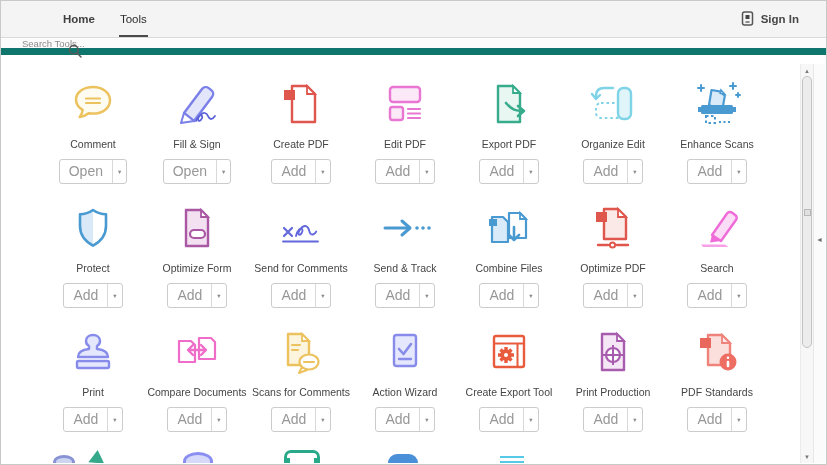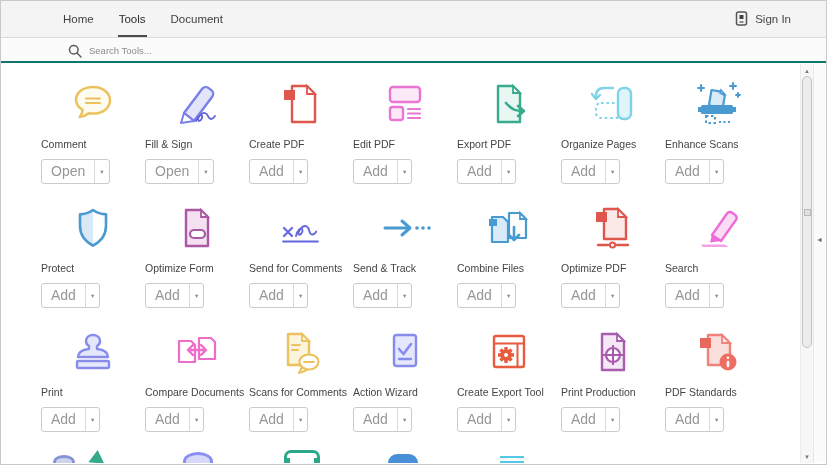--- a/index.html
+++ b/index.html
@@ -22,55 +22,55 @@
     border-bottom: 1px solid #d9d9d9;
     display: flex; align-items: stretch;
   }
   .tabs { display: flex; margin-left: 61px; }
   .tab {
     font-size: 11.5px; color: #3f3f3f;
     padding: 12px 1px 8px;
     margin-right: 23px;
     border-bottom: 2px solid transparent;
     cursor: pointer;
+    font-weight: bold;
   }
   .tab.active { font-weight: normal; color: #2d2d2d; border-bottom-color: #4a4a4a; }
   .signin {
-    margin-left: auto; margin-right: 35px;
+    margin-left: auto; margin-right: 27px;
     display: flex; align-items: center; gap: 7px;
-    font-size: 11.5px; color: #474747; cursor: pointer;
+    font-size: 11.5px; color: #474747; cursor: pointer; font-weight: bold;
   }
   
   .searchbar {
-    position: absolute; top: 38px; left: 0; right: 0; height: 24px;
+    position: absolute; top: 38px; left: 0; right: 0; height: 16px;
     background: #fbfbfb;
-    border-bottom: 2px solid #0f766e;
+    border-bottom: 7px solid #0f766e;
     display: flex; align-items: center;
-    padding-left: 67px;
   }
   .searchbar .mag { position: absolute; left: 67px; top: 5px; }
   .searchbar input {
     border: none; outline: none; background: transparent;
     font-size: 9.5px; color: #555; width: 400px;
     margin-left: 21px;
     font-family: "Liberation Sans", sans-serif;
   }
   .searchbar input::placeholder { color: #8b8b8b; }
   
   .content {
     position: absolute; top: 63px; left: 1px; right: 26px; bottom: 1px;
     background: #fff; overflow: hidden;
   }
   .grid {
     display: grid;
     grid-template-columns: repeat(7, 104px);
     grid-auto-rows: 124px;
     padding: 12px 0 0 39px;
   }
-  .cell { text-align: left; }
+  .cell { text-align: center; }
   .tool-icon { width: 56px; height: 56px; margin: 0 auto; }
   .tool-icon svg { width: 56px; height: 56px; display: block; }
   .tool-label {
     font-size: 10.5px; color: #454545; margin-top: 6px;
     white-space: nowrap;
   }
   .tool-btn {
     display: inline-flex; margin-top: 9px;
     border: 1px solid #cbcbcb; border-radius: 3px;
     background: #fff; cursor: pointer; overflow: hidden;
@@ -126,21 +126,20 @@
 </style>
 </head>
 <body>
 
 <div class="window">
 
   <div class="tabbar">
     <div class="tabs">
         <div class="tab">Home</div>
         <div class="tab active">Tools</div>
-        <div class="tab">Document</div>
       </div>
     <div class="signin">
       <span>
         <svg width="13" height="15" viewBox="0 0 13 15">
             <rect x="1.5" y="1" width="10" height="13" rx="2" fill="none" stroke="#555" stroke-width="1.5"></rect>
             <rect x="4.5" y="4" width="4" height="4" fill="#444"></rect>
             <path d="M4.5 11h4" stroke="#555" stroke-width="1.3"></path>
           </svg>
       </span>
       <span>Sign In</span>
@@ -209,21 +208,21 @@
             <span class="btn-main">Add</span>
             <span class="btn-caret">▾</span>
           </div></div>
         <div class="cell"><div class="tool-icon">
             <svg viewBox="0 0 56 56">
               <rect x="11" y="27" width="25" height="15" rx="5" fill="none" stroke="#7fd3e6" stroke-width="2" stroke-dasharray="2.5 3"></rect>
               <rect x="33" y="12" width="13" height="31" rx="5.5" fill="#dff5fa" stroke="#7fd3e6" stroke-width="2.4"></rect>
               <path d="M28 12h-9c-5 0-8 3-8 8v2" fill="none" stroke="#7fd3e6" stroke-width="2.4" stroke-linecap="round"></path>
               <path d="M7 18l4 5 4-4" fill="none" stroke="#7fd3e6" stroke-width="2.4" stroke-linecap="round" stroke-linejoin="round"></path>
             </svg>
-          </div><div class="tool-label">Organize Pages</div><div class="tool-btn">
+          </div><div class="tool-label">Organize Edit</div><div class="tool-btn">
             <span class="btn-main">Add</span>
             <span class="btn-caret">▾</span>
           </div></div>
         <div class="cell"><div class="tool-icon">
             <svg viewBox="0 0 56 56">
               <path d="M20 29l2.5-15 9.5 1.7 3.8 4.2-2.6 14.6z" fill="#d9eaf8" stroke="#4a9ad2" stroke-width="2.2" stroke-linejoin="round"></path>
               <path d="M32 14l3.8 4.2-4.6-.8z" fill="#fff" stroke="#4a9ad2" stroke-width="1.6"></path>
               <rect x="12" y="29" width="32" height="9" rx="1.5" fill="#4a9ad2"></rect>
               <rect x="9" y="31" width="4" height="5" fill="#4a9ad2"></rect>
               <rect x="43" y="31" width="4" height="5" fill="#4a9ad2"></rect>

